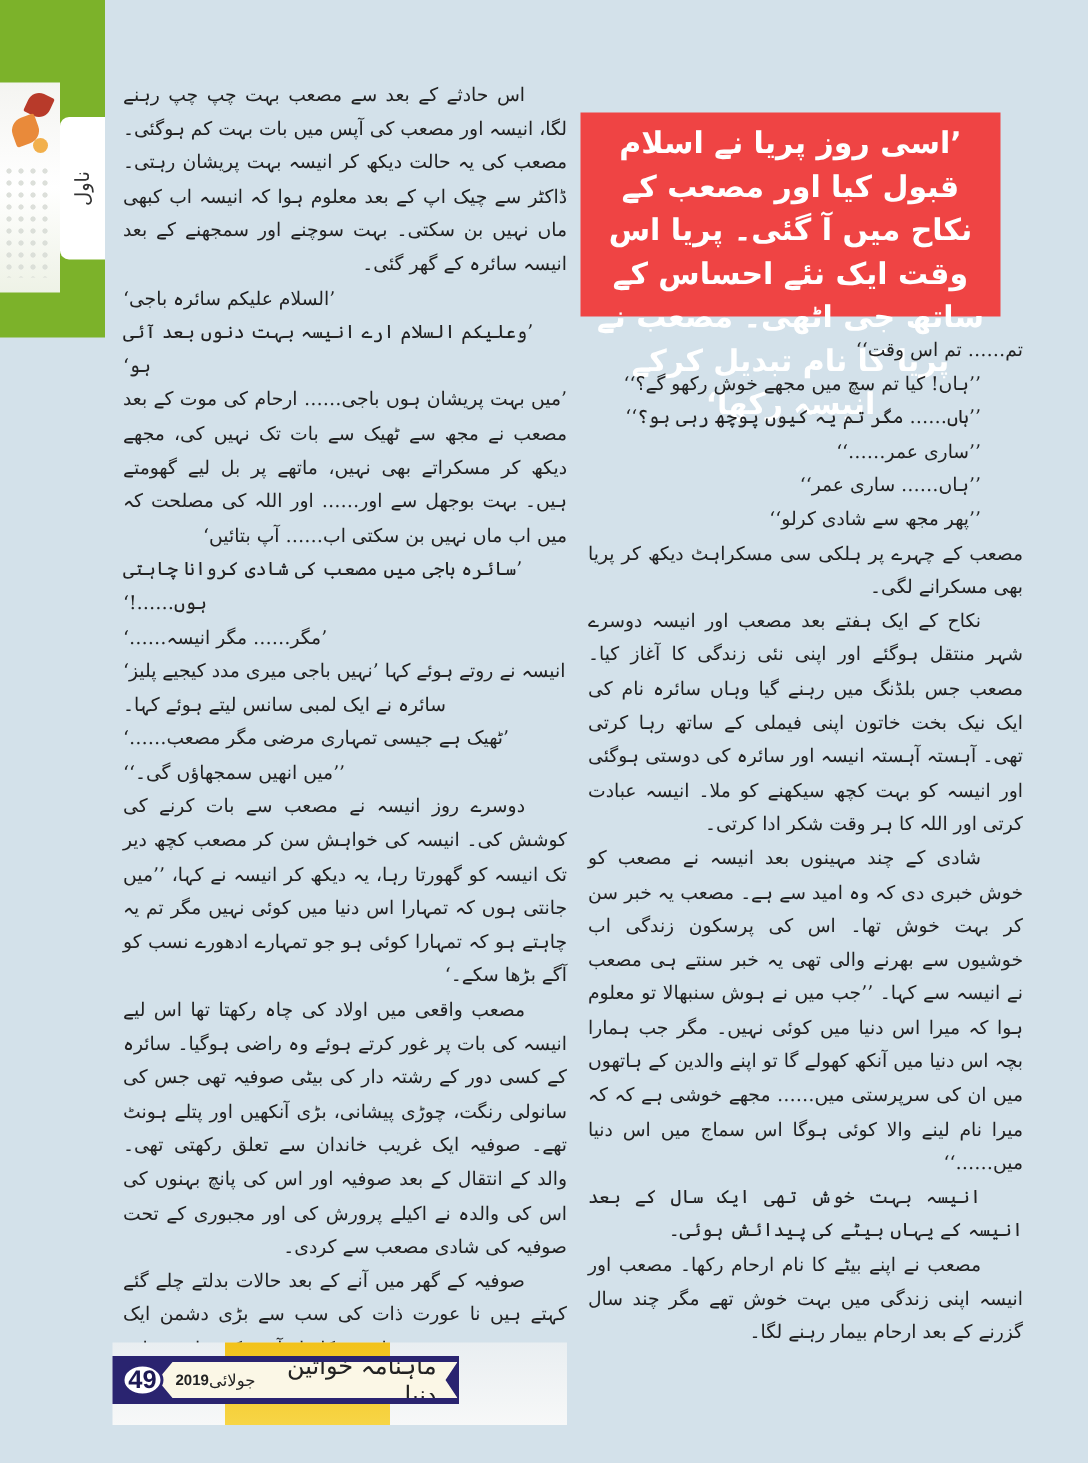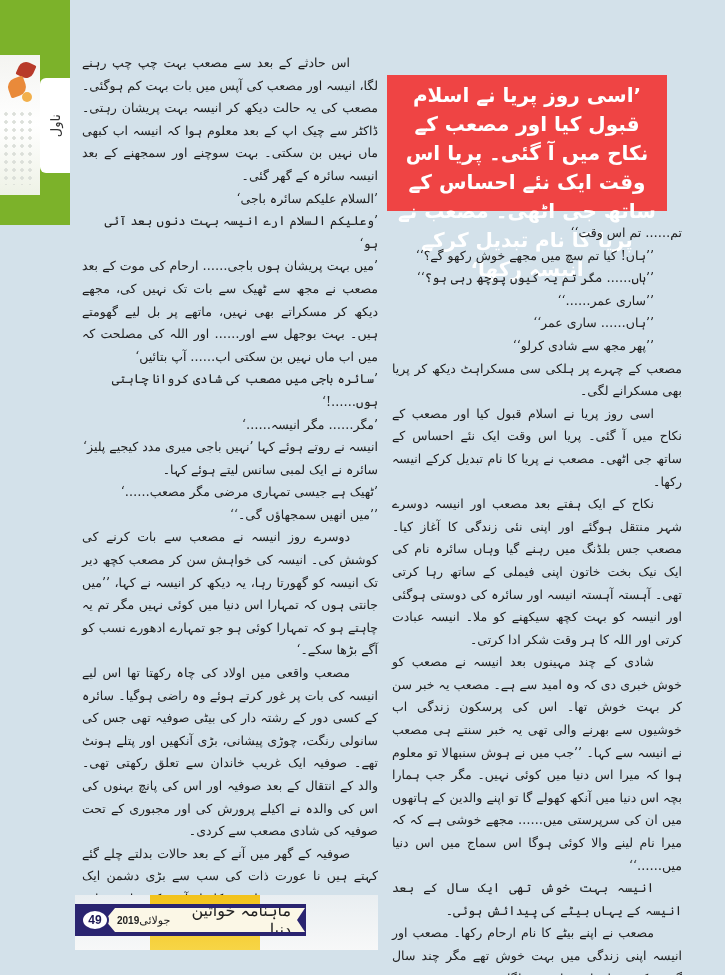--- a/index.html
+++ b/index.html
@@ -36,21 +36,21 @@
     font-family:"DejaVu Serif", serif; font-size:13px; color:#333;
   }
 
   
   .col {
     position:absolute; direction:rtl; text-align:justify;
     font-family:"DejaVu Serif", serif; font-size:12.5px; line-height:22.6px; color:#222;
   }
   .col p { margin:0; text-indent:0; }
   .col p.ind { text-indent:28px; }
-  .col p.center { text-align:right; }
+  .col p.center { text-align:left; }
   .col-left { left:82px; top:52px; width:296px; }
   .col-right { left:392px; top:222px; width:290px; }
 
   
   .pull-quote {
     position:absolute; left:387px; top:75px; width:280px; height:136px;
     background:#ef4444; color:#ffffff; direction:rtl;
     font-family:"DejaVu Sans", sans-serif; font-weight:bold; font-size:20px;
     line-height:29px; text-align:center; padding:6px 8px; box-sizing:border-box;
   }
@@ -80,21 +80,21 @@
   }
   .footer .mag { font-family:"DejaVu Serif", serif; font-size:16px; color:#222; }
   .footer .year { font-family:"Liberation Sans", sans-serif; font-weight:bold; font-size:10px; color:#222; direction:ltr; }
   .footer .month { font-family:Liberation Serif, serif; font-size:11px; color:#222; }
   .footer .page-num {
     position:absolute; left:6px; top:14px; width:28px; height:22px; border-radius:50%;
     background:#ffffff; border:2px solid #2a2470; box-sizing:border-box;
     display:flex; align-items:center; justify-content:center;
   }
   .footer .page-num span {
-    font-family:"Liberation Sans", sans-serif; font-weight:bold; font-size:12px; color:#1e1a55;
+    font-family:"Liberation Sans", sans-serif; font-weight:bold; font-size:17px; color:#1e1a55;
   }
 </style>
 </head>
 <body>
 
 <div class="page">
 
   <div class="side-tab">
     <div class="floral"></div>
     <div class="flower1"></div>
@@ -127,21 +127,20 @@
   </div>
 
   <div class="col col-right">
     <p>تم…… تم اس وقت‘‘</p>
     <p class="ind">’’ہاں! کیا تم سچ میں مجھے خوش رکھو گے؟‘‘</p>
     <p class="ind">’’ہاں…… مگر تم یہ کیوں پوچھ رہی ہو؟‘‘</p>
     <p class="ind">’’ساری عمر……‘‘</p>
     <p class="ind">’’ہاں…… ساری عمر‘‘</p>
     <p class="ind">’’پھر مجھ سے شادی کرلو‘‘</p>
     <p>مصعب کے چہرے پر ہلکی سی مسکراہٹ دیکھ کر پریا بھی مسکرانے لگی۔</p>
-    <p class="ind">اسی روز پریا نے اسلام قبول کیا اور مصعب کے نکاح میں آ گئی۔ پریا اس وقت ایک نئے احساس کے ساتھ جی اٹھی۔ مصعب نے پریا کا نام تبدیل کرکے انیسہ رکھا۔</p>
     <p class="ind">نکاح کے ایک ہفتے بعد مصعب اور انیسہ دوسرے شہر منتقل ہوگئے اور اپنی نئی زندگی کا آغاز کیا۔ مصعب جس بلڈنگ میں رہنے گیا وہاں سائرہ نام کی ایک نیک بخت خاتون اپنی فیملی کے ساتھ رہا کرتی تھی۔ آہستہ آہستہ انیسہ اور سائرہ کی دوستی ہوگئی اور انیسہ کو بہت کچھ سیکھنے کو ملا۔ انیسہ عبادت کرتی اور اللہ کا ہر وقت شکر ادا کرتی۔</p>
     <p class="ind">شادی کے چند مہینوں بعد انیسہ نے مصعب کو خوش خبری دی کہ وہ امید سے ہے۔ مصعب یہ خبر سن کر بہت خوش تھا۔ اس کی پرسکون زندگی اب خوشیوں سے بھرنے والی تھی یہ خبر سنتے ہی مصعب نے انیسہ سے کہا۔ ’’جب میں نے ہوش سنبھالا تو معلوم ہوا کہ میرا اس دنیا میں کوئی نہیں۔ مگر جب ہمارا بچہ اس دنیا میں آنکھ کھولے گا تو اپنے والدین کے ہاتھوں میں ان کی سرپرستی میں…… مجھے خوشی ہے کہ کہ میرا نام لینے والا کوئی ہوگا اس سماج میں اس دنیا میں……‘‘</p>
     <p class="ind">انیسہ بہت خوش تھی ایک سال کے بعد انیسہ کے یہاں بیٹے کی پیدائش ہوئی۔</p>
     <p class="ind">مصعب نے اپنے بیٹے کا نام ارحام رکھا۔ مصعب اور انیسہ اپنی زندگی میں بہت خوش تھے مگر چند سال گزرنے کے بعد ارحام بیمار رہنے لگا۔</p>
   </div>
 
   <div class="footer">
     <div class="shadow"></div>
     <div class="gold"></div>
     <div class="band"></div>

